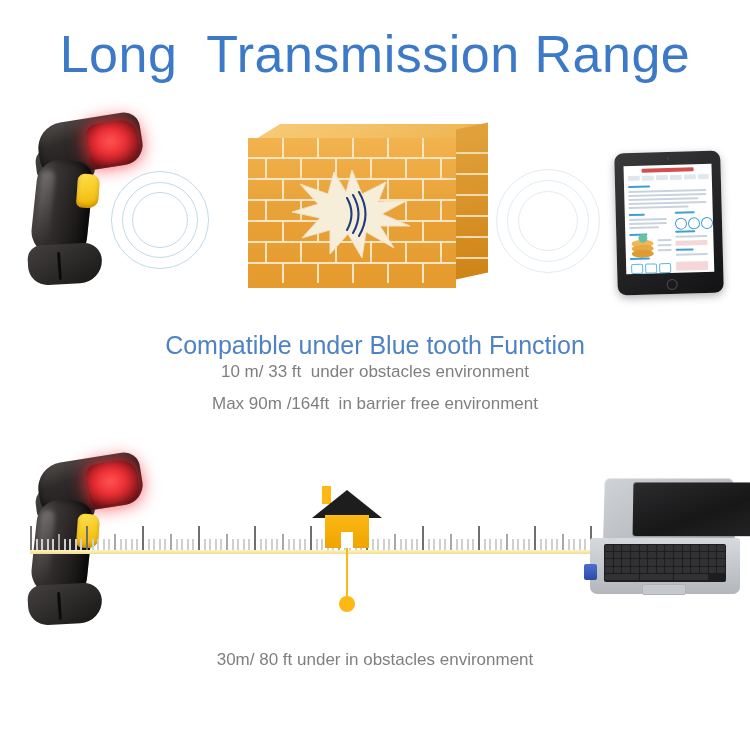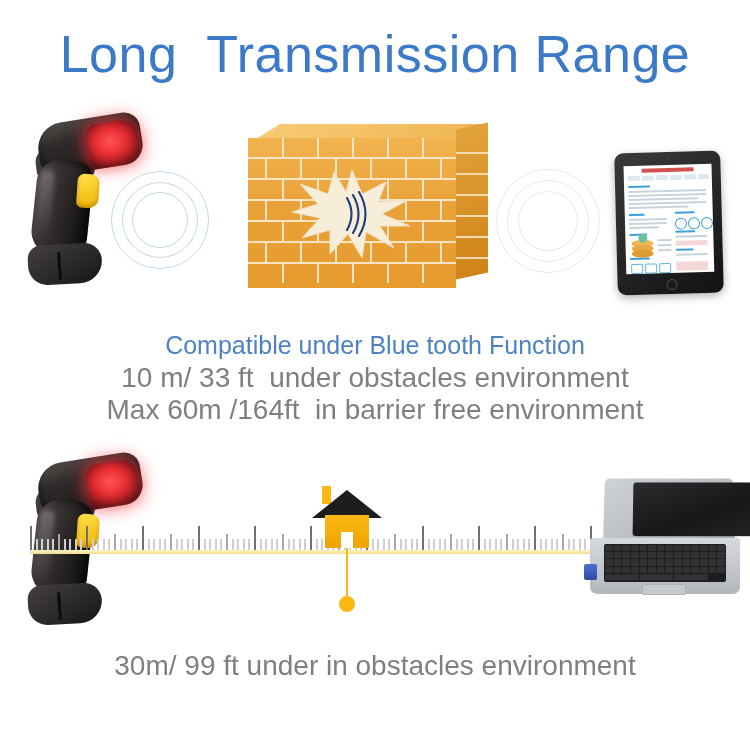--- a/index.html
+++ b/index.html
@@ -16,21 +16,21 @@
     white-space:pre;
   }
 
   
   .headline{
     position:absolute;width:750px;left:0;text-align:center;
     font-size:25px;color:#4e82c4;font-weight:400;white-space:pre;
   }
   .subline{
     position:absolute;width:750px;left:0;text-align:center;
-    font-size:28px;color:#807f7f;font-weight:300;white-space:pre;
+    font-size:17px;color:#807f7f;font-weight:300;white-space:pre;
   }
 
   
   .scanner{position:absolute;width:130px;height:180px;}
   .sc-head{
     position:absolute;left:24px;top:6px;width:104px;height:52px;
     background:linear-gradient(170deg,#55514f 0%,#2e2b2a 35%,#1b1918 100%);
     border-radius:26px 16px 20px 18px;transform:rotate(-9deg);
     box-shadow:inset 0 -5px 9px rgba(0,0,0,.55);
   }
@@ -351,21 +351,21 @@
       <div class="ts-box" style="left:5px;top:98px;width:10px;height:8px;"></div>
       <div class="ts-box" style="left:19px;top:98px;width:10px;height:8px;"></div>
       <div class="ts-box" style="left:33px;top:98px;width:10px;height:8px;"></div>
       <div class="ts-block" style="left:50px;top:97px;width:32px;height:9px;"></div>
     </div>
     <div class="tab-home"></div>
   </div>
 
   <div class="headline" style="top:331px;">Compatible under Blue tooth Function</div>
   <div class="subline" style="top:362px;">10 m/ 33 ft  under obstacles environment</div>
-  <div class="subline" style="top:394px;">Max 60m /164ft  in barrier free environment</div>
+  <div class="subline" style="top:394px;">Max 90m /164ft  in barrier free environment</div>
 
   <div class="scanner" style="left:14px;top:452px;">
     <div class="sc-neck"></div>
     <div class="sc-head"></div>
     <div class="sc-window"></div>
     <div class="sc-glow"></div>
     <div class="sc-body"></div>
     <div class="sc-grip-hl"></div>
     <div class="sc-trigger"></div>
     <div class="sc-base"></div>
@@ -563,15 +563,15 @@
         <i></i>
         <i></i>
         <i></i>
         <i></i>
         <i></i>
       </div>
     <div class="lt-track"></div>
     <div class="lt-dongle"></div>
   </div>
 
-  <div class="subline" style="top:650px;">30m/ 99 ft under in obstacles environment</div>
+  <div class="subline" style="top:650px;">30m/ 80 ft under in obstacles environment</div>
 
 </div>
 
 </body></html>

